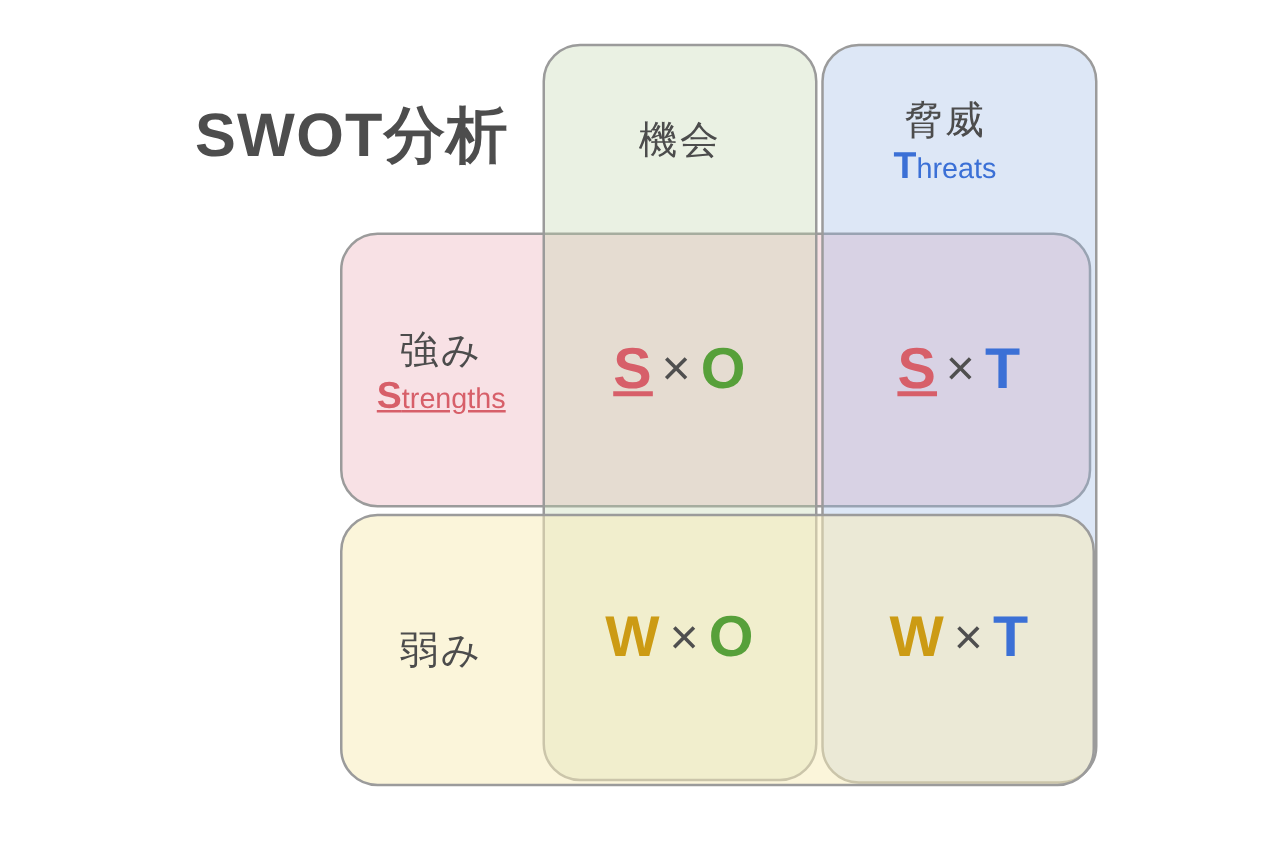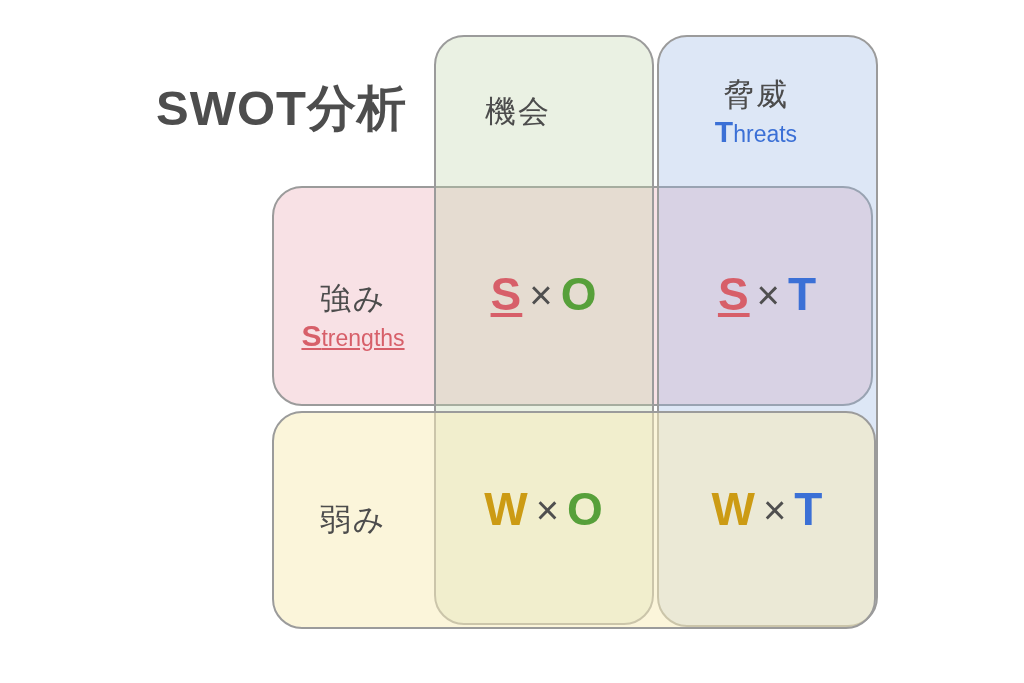--- a/index.html
+++ b/index.html
@@ -20,23 +20,23 @@
   .col-opp {left:434px;top:35px;width:220px;height:590px;background:rgba(189,211,167,0.32);z-index:2;}
   .col-thr {left:657px;top:35px;width:221px;height:592px;background:rgba(149,180,227,0.32);z-index:3;}
   .row-str {left:272px;top:186px;width:601px;height:220px;background:rgba(239,188,197,0.45);z-index:1;}
   .row-weak{left:272px;top:411px;width:604px;height:218px;background:rgba(247,236,184,0.52);z-index:4;}
 
   .label{position:absolute;display:flex;flex-direction:column;align-items:center;justify-content:center;z-index:6;text-align:center;}
   .label .jp{font-size:31px;color:var(--jp_text,#4c4c4c);line-height:42px;letter-spacing:2px;}
   .label .en{font-size:23px;line-height:32px;font-weight:400;}
   .label .en .initial{font-size:30px;font-weight:700;}
 
-  .hdr-opp {left:408px;top:38px;width:220px;height:148px;text-align:right;}
+  .hdr-opp {left:434px;top:38px;width:220px;height:148px;text-align:right;}
   .hdr-thr {left:657px;top:38px;width:198px;height:148px;}
-  .hdr-str {left:272px;top:186px;width:162px;height:220px;margin-top:20px;}
+  .hdr-str {left:272px;top:186px;width:162px;height:220px;}
   .hdr-weak{left:272px;top:411px;width:162px;height:218px;}
 
   .c-s{color:var(--strengths,#d75f69);text-decoration:underline;}
   .c-w{color:var(--weaknesses,#cc9b14);}
   .c-o{color:var(--opportunities,#57a03a);}
   .c-t{color:var(--threats,#3b70d6);text-align:right;}
 
   .cell{
     position:absolute;display:flex;align-items:center;justify-content:center;
     z-index:6;font-weight:700;font-size:46px;letter-spacing:1px;

